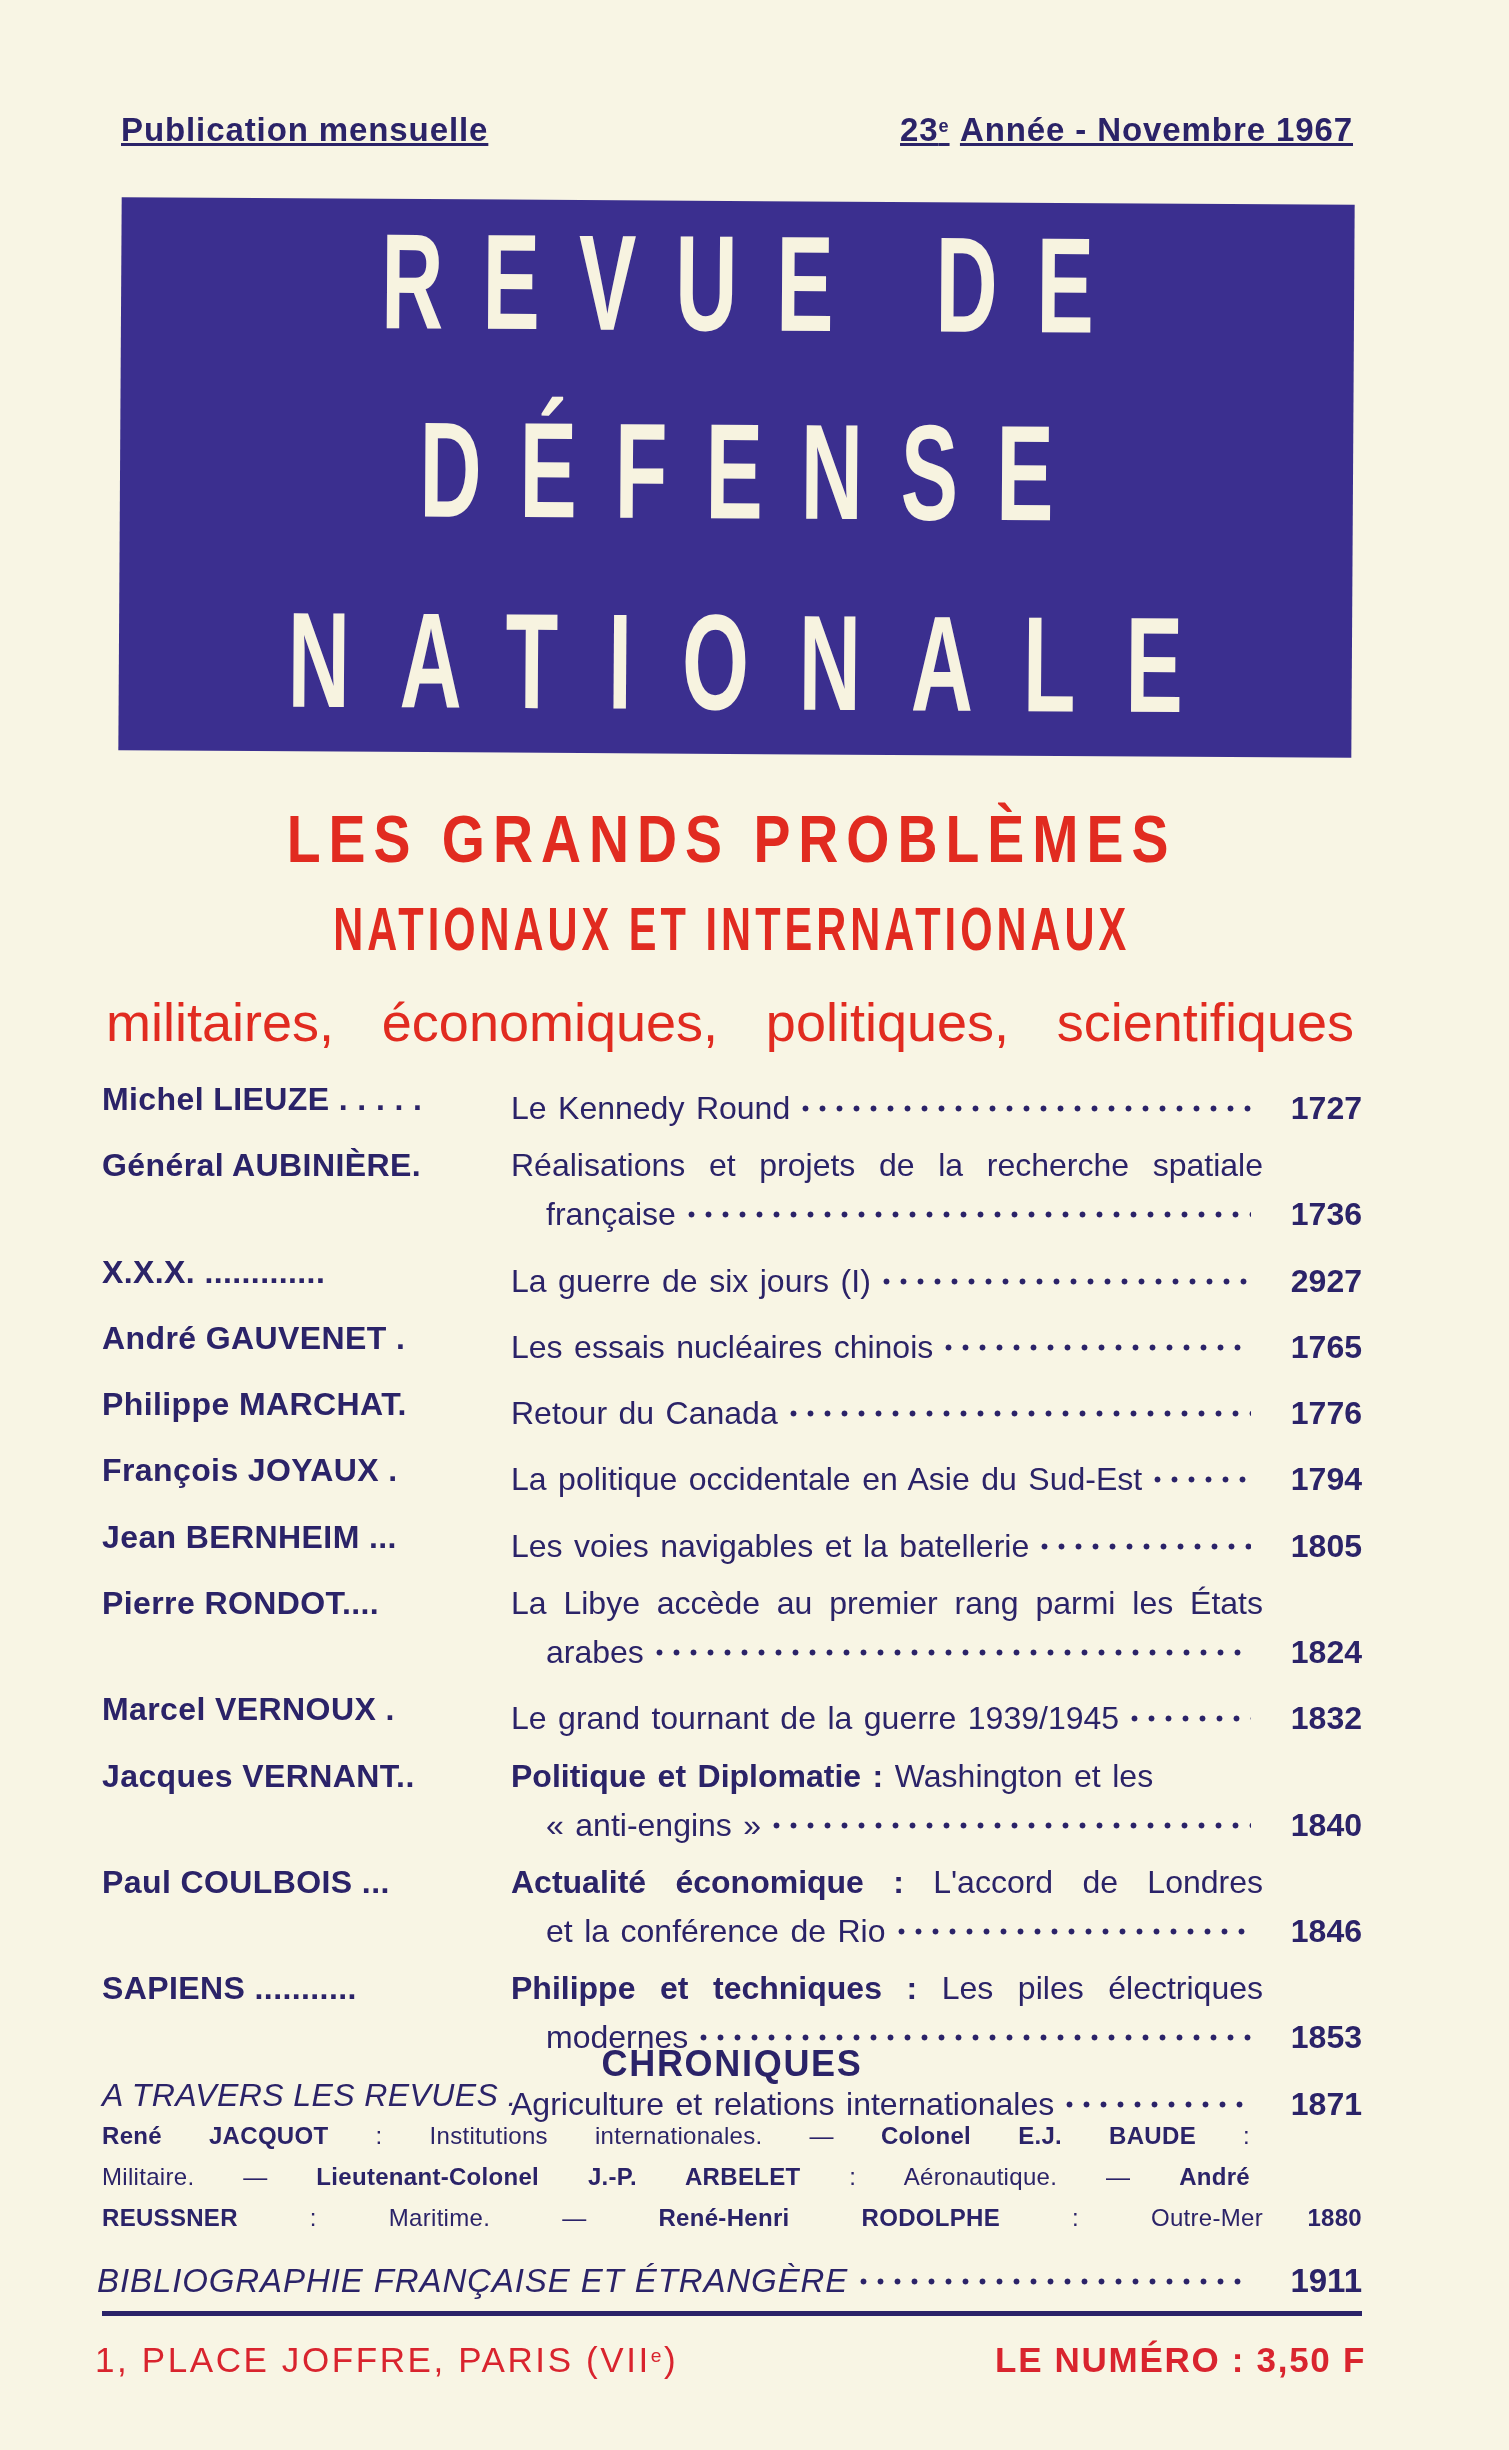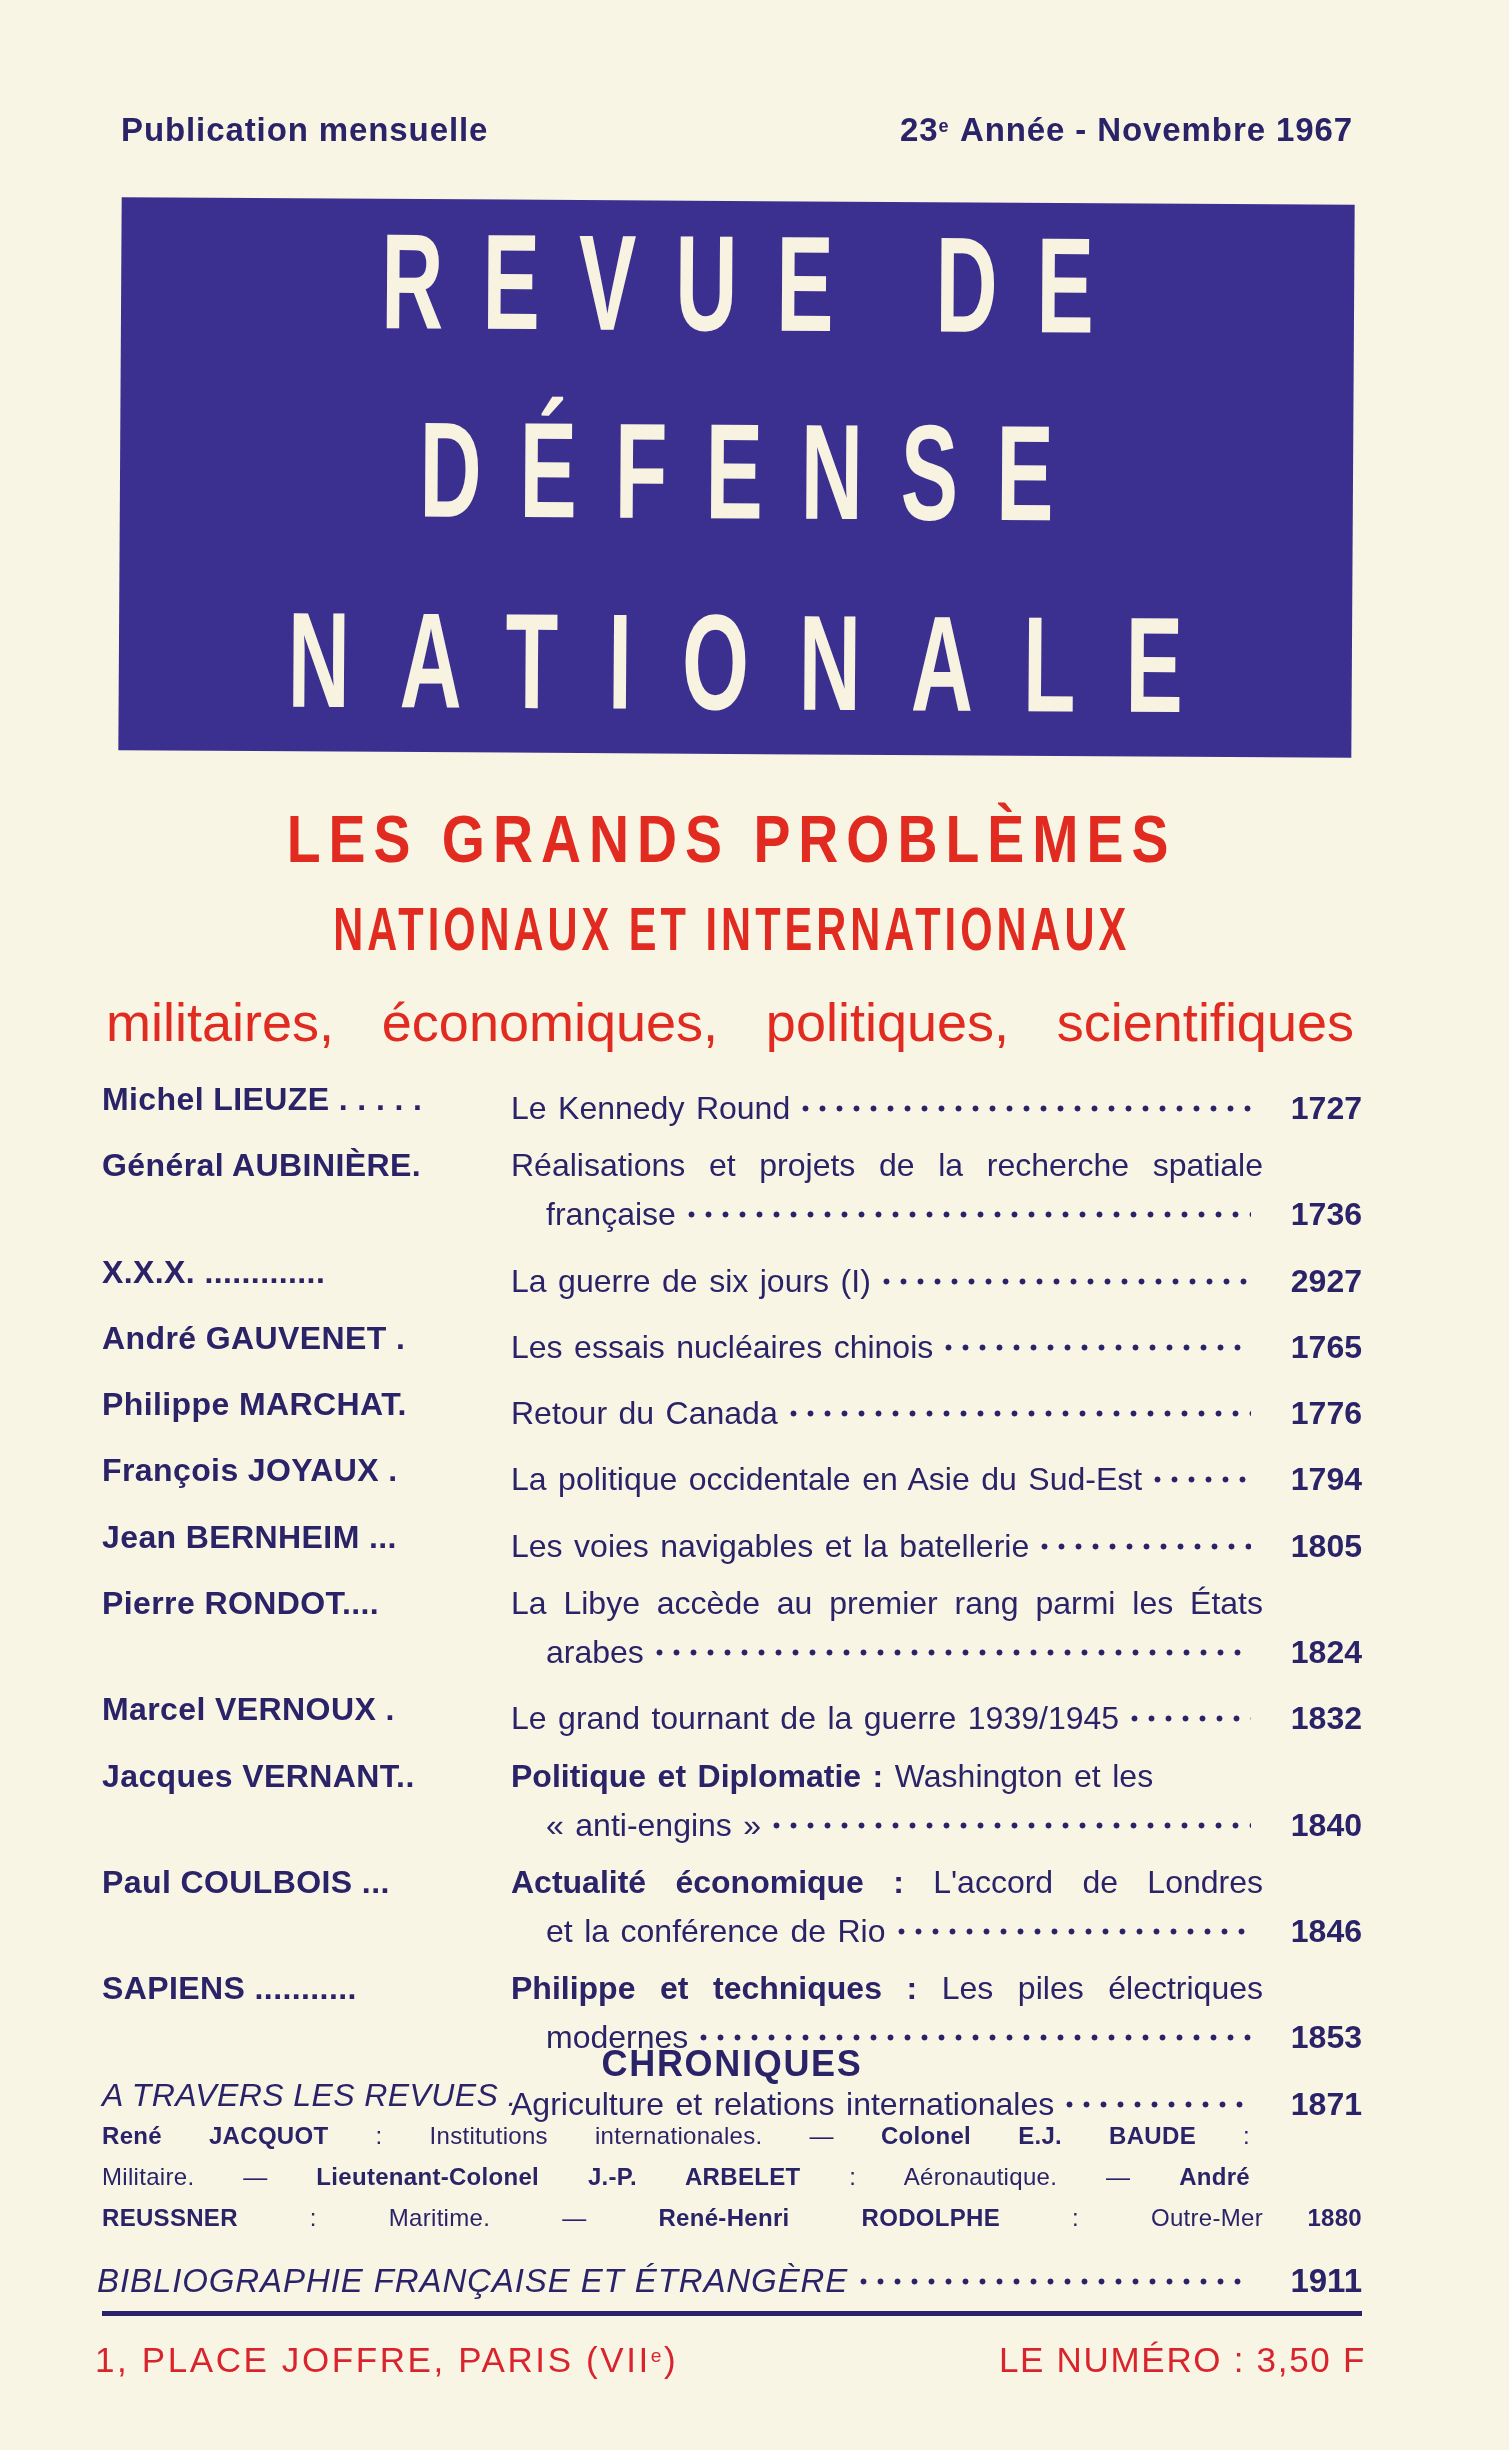--- a/index.html
+++ b/index.html
@@ -5,21 +5,21 @@
   :root{
     --bg:#f8f5e4; --ink:#2b2368; --red:#e12b20; --fred:#d9242e;
     --boxbg:#3b2f8f; --boxtext:#f7f3e0;
   }
   html,body{margin:0;padding:0;background:var(--bg);}
   .page{position:relative;width:1509px;height:2450px;background:var(--bg);
         font-family:"Liberation Sans","DejaVu Sans",sans-serif;color:var(--ink);overflow:hidden;}
 
   
   .header{position:absolute;left:121px;right:156px;top:111px;display:flex;
-          justify-content:space-between;font-weight:bold;font-size:33px;letter-spacing:0.9px;}
+          justify-content:space-between;font-weight:bold;font-size:33px;letter-spacing:0.9px;text-decoration:underline;}
   .sup{font-size:0.55em;vertical-align:0.5em;}
   .h-rest{margin-left:10.4px;}
 
   
   .masthead{position:absolute;left:120px;top:201px;width:1233px;height:553px;
             background:var(--boxbg);transform:rotate(0.35deg);}
   .t-line{position:absolute;left:0;width:100%;height:130px;line-height:130px;text-align:center;
           font-weight:bold;font-size:86px;color:var(--boxtext);white-space:nowrap;box-sizing:border-box;}
   .t1{top:17.3px;letter-spacing:39px;padding-left:39px;transform:scaleY(1.58);}
   .t2{top:205px;letter-spacing:38px;padding-left:38px;transform:scaleY(1.58);}
@@ -63,21 +63,21 @@
   
   .biblio{position:absolute;left:97px;width:1265px;top:2252px;display:flex;align-items:baseline;font-size:33px;}
   .bib-label{font-style:italic;letter-spacing:0.9px;white-space:nowrap;}
 
   .rule{position:absolute;left:102px;width:1260px;top:2311px;height:5.2px;background:var(--ink);}
 
   
   .footer{position:absolute;left:95px;right:143px;top:2340px;display:flex;
           justify-content:space-between;align-items:baseline;}
   .addr{color:var(--fred);font-size:35px;letter-spacing:2.6px;}
-  .price{color:var(--fred);font-weight:normal;font-size:35px;letter-spacing:1.7px;margin-left:40px;}
+  .price{color:var(--fred);font-weight:bold;font-size:35px;letter-spacing:1.7px;margin-left:40px;}
 </style>
 </head>
 <body>
 
 <div class="page">
 
   <div class="header">
     <span>Publication mensuelle</span>
     <span><span>23</span><sup class="sup">e</sup><span class="h-rest">Année - Novembre 1967</span></span>
   </div>

